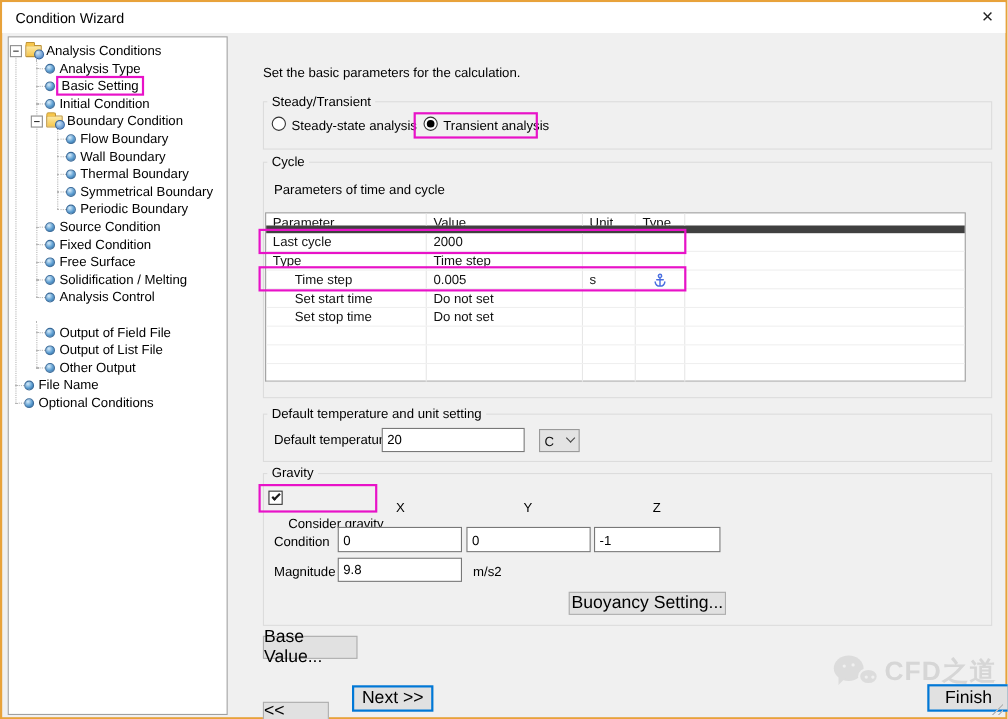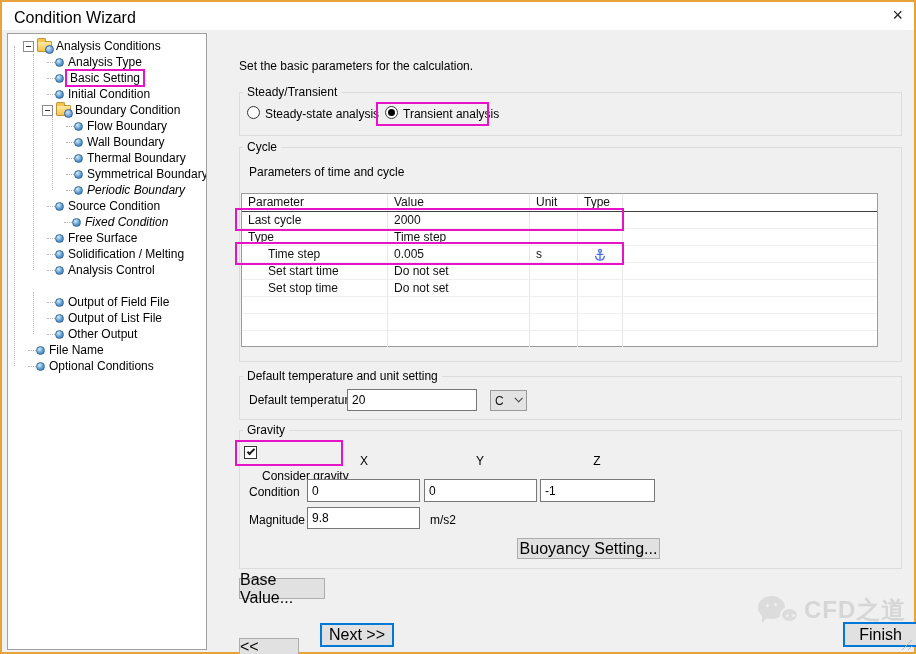--- a/index.html
+++ b/index.html
@@ -3,26 +3,26 @@
 <meta charset="utf-8">
 <style>
   * { margin:0; padding:0; box-sizing:border-box; }
   html,body { width:916px; height:654px; }
   body { font-family:"Liberation Sans", sans-serif; font-size:12px; color:#111; background:#f0f0f0; position:relative; overflow:hidden; }
 
   .dialog { position:absolute; inset:0; width:916px; height:654px; border:2px solid #e8a23a; background:#f0f0f0; }
 
   
   .titlebar { position:absolute; left:0; top:0; right:0; height:28px; background:#ffffff; }
-  .title { position:absolute; left:12px; top:7px; font-size:16px; color:#000; }
+  .title { position:absolute; left:12px; top:7px; font-size:13px; color:#000; }
   .close { position:absolute; right:11px; top:3px; font-size:18px; color:#222; cursor:default; line-height:20px; }
 
   
   .tree { position:absolute; left:5px; top:31px; width:200px; height:617px; background:#fff; border:1px solid #a0a0a0; overflow:hidden; }
-  .trow { position:absolute; left:0; right:0; height:16px; display:flex; align-items:center; white-space:nowrap;margin-left:14px; }
+  .trow { position:absolute; left:0; right:0; height:16px; display:flex; align-items:center; white-space:nowrap; }
   .tlabel { margin-left:4px; color:#000; }
   .stub { width:8px; border-top:1px dotted #b5b5b5; flex:0 0 auto; }
   .expander { position:relative; width:11px; height:11px; background:#fff; border:1px solid #8c8c8c; flex:0 0 auto; }
   .expander::after { content:""; position:absolute; left:2px; top:4px; width:5px; height:1px; background:#333; }
   .folder { position:relative; width:15px; height:11px; margin-left:3px; background:linear-gradient(#fde9a2,#f6c64c); border:1px solid #bf9336; border-radius:1px; flex:0 0 auto; }
   .folder::before { content:""; position:absolute; top:-4px; left:-1px; width:7px; height:3px; background:#f6c64c; border:1px solid #bf9336; border-bottom:none; border-radius:2px 2px 0 0; }
   .folder::after { content:""; position:absolute; right:-3px; bottom:-3px; width:7px; height:7px; border-radius:50%; background:radial-gradient(circle at 35% 30%, #cde4f7, #3877bf); border:1px solid #2d5f9e; }
   .bullet { width:9px; height:9px; border-radius:50%; background:radial-gradient(circle at 35% 30%, #d8ecfa, #5d9fd3 55%, #2a6496); border:1px solid #3a6a99; flex:0 0 auto; }
   .vline { position:absolute; width:0; border-left:1px dotted #b5b5b5; }
   .mbox { border:2px solid #e812c8; padding:0 3px; margin-left:-3px; }
@@ -37,21 +37,21 @@
   .radio.sel::after { content:""; display:block; width:7px; height:7px; margin:2px; border-radius:50%; background:#000; }
   .cb { position:absolute; width:13px; height:13px; border:1px solid #333; background:#fff; }
   .cb .tick { position:absolute; left:2px; top:2px; width:8px; height:4px; border-left:2px solid #1a1a1a; border-bottom:2px solid #1a1a1a; transform:rotate(-45deg); }
 
   
   .magbox { position:absolute; border:2px solid #e812c8; pointer-events:none; background:transparent; }
 
   
   .table { position:absolute; left:239px; top:191px; width:637px; height:154px; background:#fff; border:1px solid #9c9c9c; }
   .tr { display:flex; height:17px; border-bottom:1px solid #efefef; }
-  .tr.head { height:18px; border-bottom:1px solid #404040; }
+  .tr.head { height:18px; border-bottom:7px solid #404040; }
   .td { height:100%; padding:1px 6px 0 6px; border-right:1px solid #e7e7e7; overflow:hidden; white-space:nowrap; line-height:15px; }
   .c1 { width:146px; } .c2 { width:142px; } .c3 { width:48px; } .c4 { width:45px; }
   .c5 { flex:1; border-right:none; }
   .td.ind { padding-left:26px; }
   .td.center { text-align:center; padding:1px 2px 0 2px; }
 
   
   .inp { position:absolute; border:1px solid #787878; background:#fff; font-family:"Liberation Sans",sans-serif; font-size:12px; padding:0 4px; color:#000; }
   .combo { position:absolute; background:#e3e3e3; border:1px solid #9a9a9a; display:flex; align-items:center; padding:0 4px; }
   .combo .chev { position:absolute; right:5px; top:5px; width:6px; height:6px; border-right:1.4px solid #444; border-bottom:1.4px solid #444; transform:rotate(45deg) translateY(-1px); }
@@ -125,31 +125,31 @@
     <div class="trow" style="top:116px; padding-left:44px;">
       <span class="stub"></span>
         <span class="bullet"></span>
       <span class="tlabel">Thermal Boundary</span>
     </div>
     <div class="trow" style="top:132px; padding-left:44px;">
       <span class="stub"></span>
         <span class="bullet"></span>
       <span class="tlabel">Symmetrical Boundary</span>
     </div>
-    <div class="trow" style="top:148px; padding-left:44px;font-style:italic;">
+    <div class="trow" style="top:148px; padding-left:44px;">
       <span class="stub"></span>
         <span class="bullet"></span>
       <span class="tlabel">Periodic Boundary</span>
     </div>
     <div class="trow" style="top:164px; padding-left:25px;">
       <span class="stub"></span>
         <span class="bullet"></span>
       <span class="tlabel">Source Condition</span>
     </div>
-    <div class="trow" style="top:180px; padding-left:42px;font-style:italic;">
+    <div class="trow" style="top:180px; padding-left:25px;">
       <span class="stub"></span>
         <span class="bullet"></span>
       <span class="tlabel">Fixed Condition</span>
     </div>
     <div class="trow" style="top:196px; padding-left:25px;">
       <span class="stub"></span>
         <span class="bullet"></span>
       <span class="tlabel">Free Surface</span>
     </div>
     <div class="trow" style="top:212px; padding-left:25px;">

